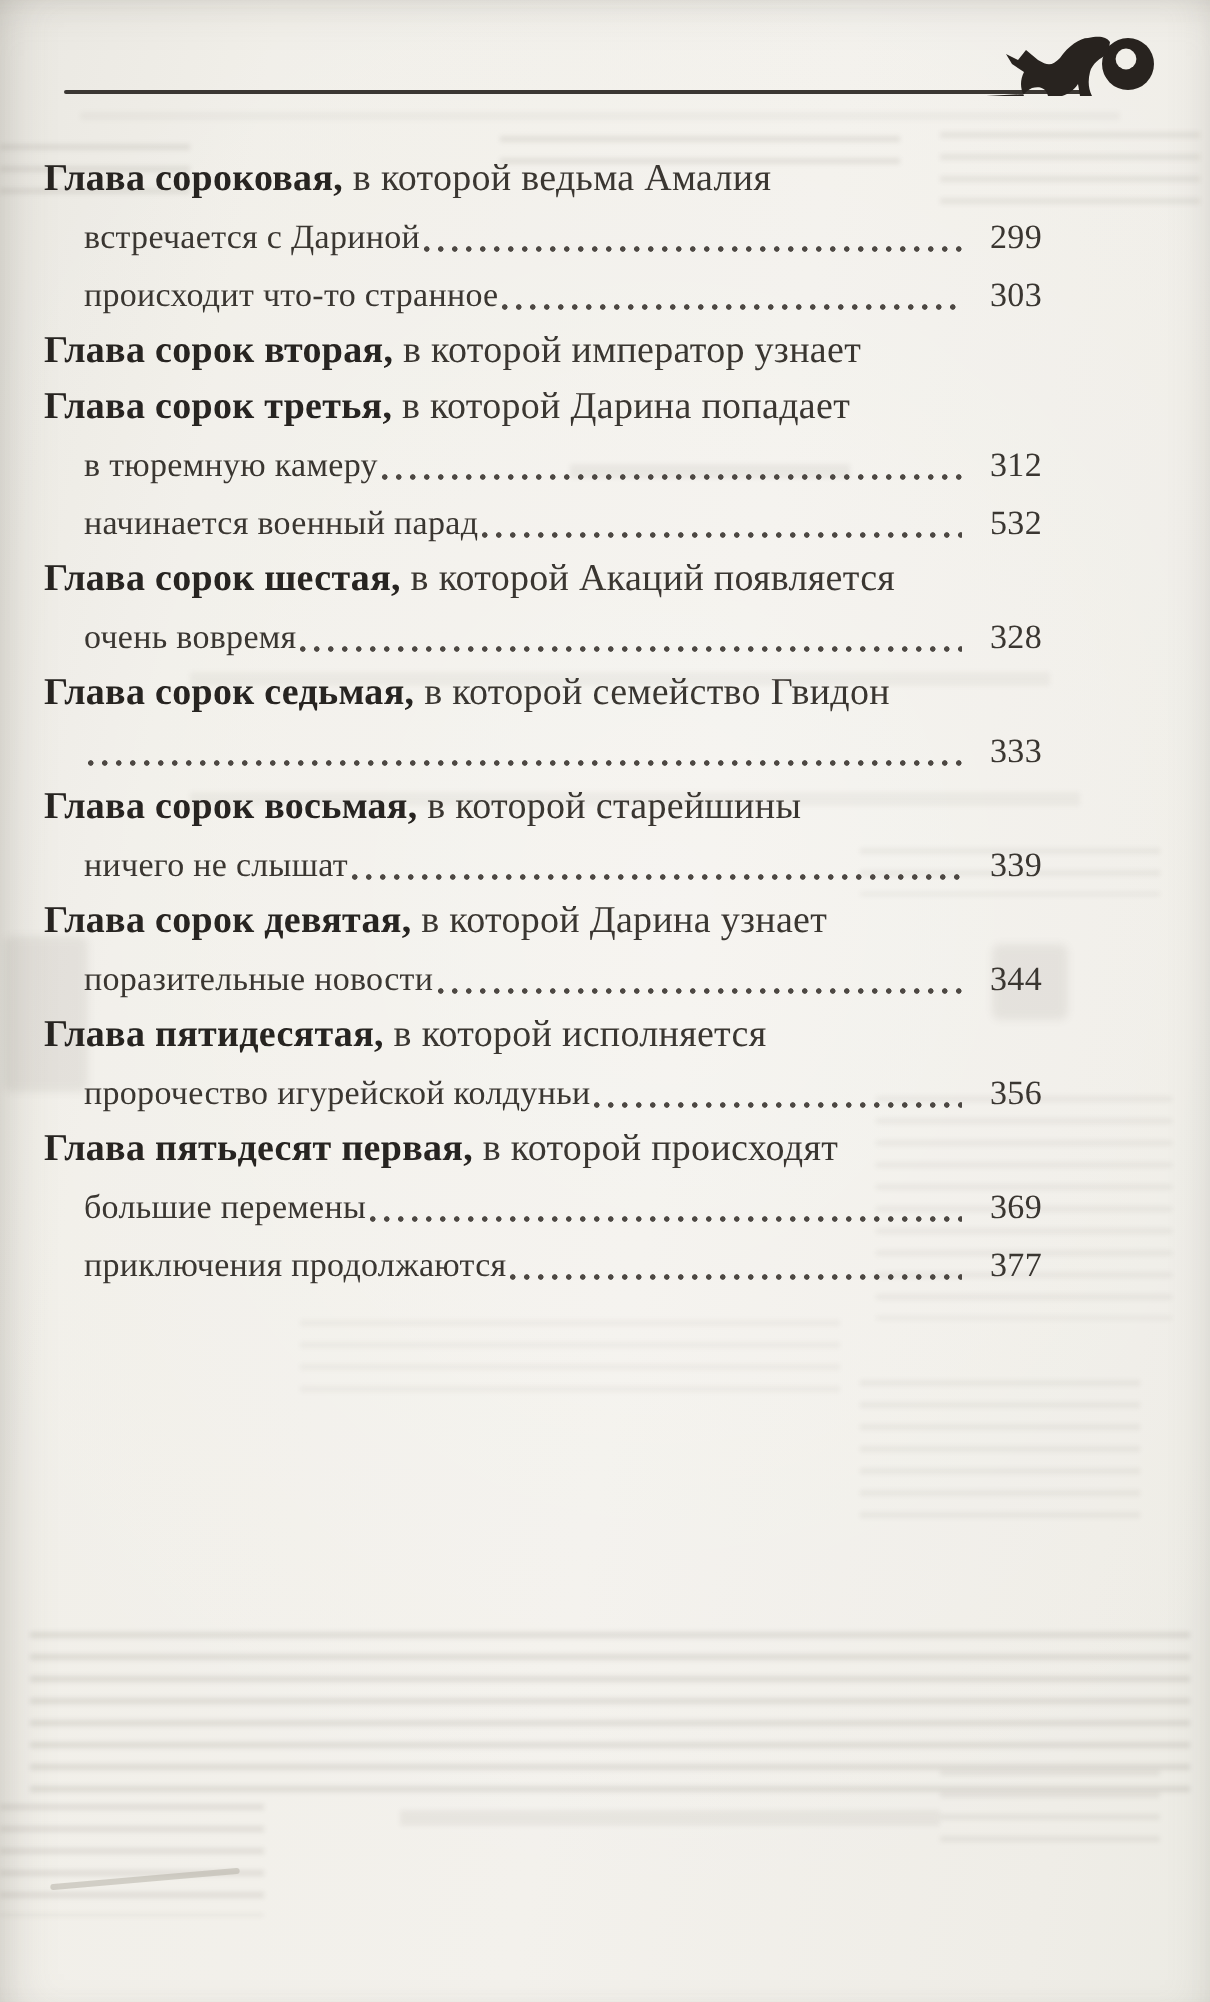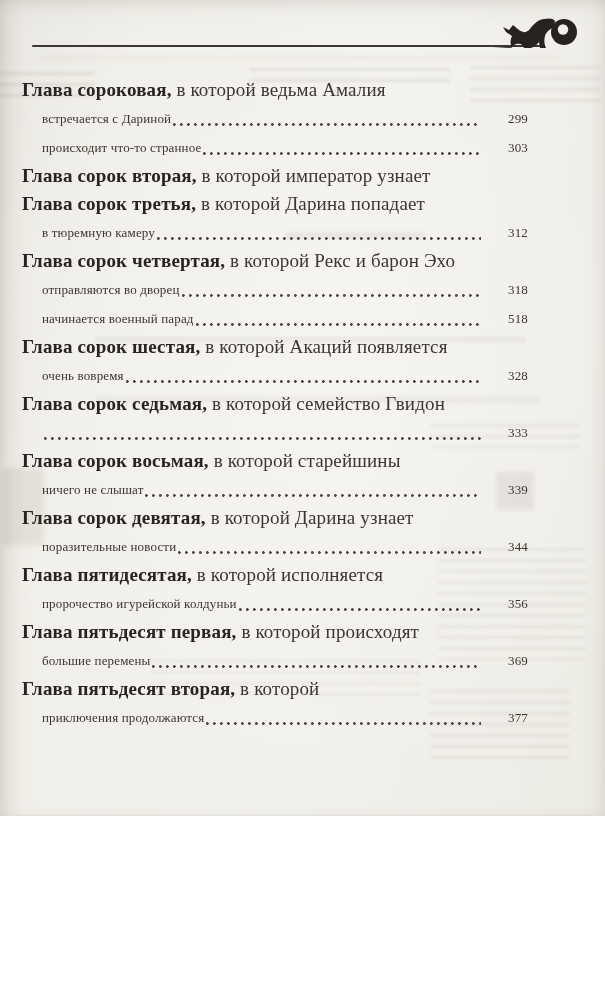--- a/index.html
+++ b/index.html
@@ -1,21 +1,21 @@
 <!DOCTYPE html>
 <html><head>
 <meta charset="utf-8">
 <style>
   html, body { margin: 0; padding: 0; }
   body { width: 605px; height: 1001px; font-family: "Liberation Serif", "DejaVu Serif", serif; }
 
   .page {
     position: relative;
     width: 605px;
-    height: 816px;
+    height: 1001px;
     overflow: hidden;
     background:
       radial-gradient(120% 90% at 55% 45%, rgba(255,255,255,0.25) 0%, rgba(255,255,255,0) 60%),
       linear-gradient(100deg, #eae8e2 0%, #f1efe9 18%, #f3f1ec 55%, #efede7 88%, #ecebe4 100%);
   }
   .page::after {
     content: "";
     position: absolute; inset: 0;
     pointer-events: none;
     box-shadow: inset 18px 0 30px -22px rgba(120,115,105,0.45),
@@ -33,36 +33,36 @@
 
   .cat { position: absolute; left: 486px; top: 2px; width: 100px; height: 50px; }
 
   .toc { position: absolute; left: 22px; top: 76px; width: 506px; color: #3a3631; }
   .entry { margin: 0; }
   .line1 { font-size: 19px; line-height: 28px; letter-spacing: 0.15px; }
   .line1 .bold { font-weight: bold; color: #272421; }
   .line2 {
     display: flex;
     align-items: baseline;
-    font-size: 13px; line-height: 29px;
+    font-size: 17px; line-height: 29px;
     padding-left: 20px;
     letter-spacing: 0.15px;
   }
   .line2 .cont { white-space: nowrap; }
   .leader {
     flex: 1;
     align-self: flex-end;
     height: 5px;
     margin: 0 7px 6px 2px;
     background-image: radial-gradient(circle at 1.4px 2.5px, #4d4843 1.2px, rgba(0,0,0,0) 1.55px);
     background-size: 7px 5px;
     background-repeat: repeat-x;
     background-position: left bottom;
   }
-  .pagenum { min-width: 40px; text-align: right; white-space: nowrap; }
+  .pagenum { min-width: 40px; text-align: center; white-space: nowrap; }
 
   
   .bleed { position: absolute; pointer-events: none; filter: blur(1.4px); opacity: 0.12; }
   .bleed.lines { background: repeating-linear-gradient(180deg, #6c6559 0px, #6c6559 3px, rgba(0,0,0,0) 3px, rgba(0,0,0,0) 11px); }
   .bleed.bar   { background: #6c6559; }
   .bleed.big   { background: #5f584d; filter: blur(2.2px); opacity: 0.09; border-radius: 4px; }
   .crease {
     position: absolute; left: 25px; top: 938px;
     width: 95px; height: 3px;
     background: #b7b2a8; opacity: 0.55;
@@ -149,36 +149,26 @@
       <div class="line1">
         <span class="bold">Глава сорок третья,</span><span class="rest"> в которой Дарина попадает</span>
       </div>
       <div class="line2">
         <span class="cont">в тюремную камеру</span>
         <span class="leader"></span>
         <span class="pagenum">312</span>
       </div>
     </div>
 
-    <div class="entry">
-      <div class="line1">
-        <span class="bold">Глава сорок четвертая,</span><span class="rest"> в которой Рекс и барон Эхо</span>
-      </div>
-      <div class="line2">
-        <span class="cont">отправляются во дворец</span>
-        <span class="leader"></span>
-        <span class="pagenum">318</span>
-      </div>
-    </div>
 
     <div class="entry">
       <div class="line2">
         <span class="cont">начинается военный парад</span>
         <span class="leader"></span>
-        <span class="pagenum">518</span>
+        <span class="pagenum">532</span>
       </div>
     </div>
 
     <div class="entry">
       <div class="line1">
         <span class="bold">Глава сорок шестая,</span><span class="rest"> в которой Акаций появляется</span>
       </div>
       <div class="line2">
         <span class="cont">очень вовремя</span>
         <span class="leader"></span>
@@ -234,23 +224,20 @@
         <span class="bold">Глава пятьдесят первая,</span><span class="rest"> в которой происходят</span>
       </div>
       <div class="line2">
         <span class="cont">большие перемены</span>
         <span class="leader"></span>
         <span class="pagenum">369</span>
       </div>
     </div>
 
     <div class="entry">
-      <div class="line1">
-        <span class="bold">Глава пятьдесят вторая,</span><span class="rest"> в которой</span>
-      </div>
       <div class="line2">
         <span class="cont">приключения продолжаются</span>
         <span class="leader"></span>
         <span class="pagenum">377</span>
       </div>
     </div>
   </main>
 
 </div>
 

